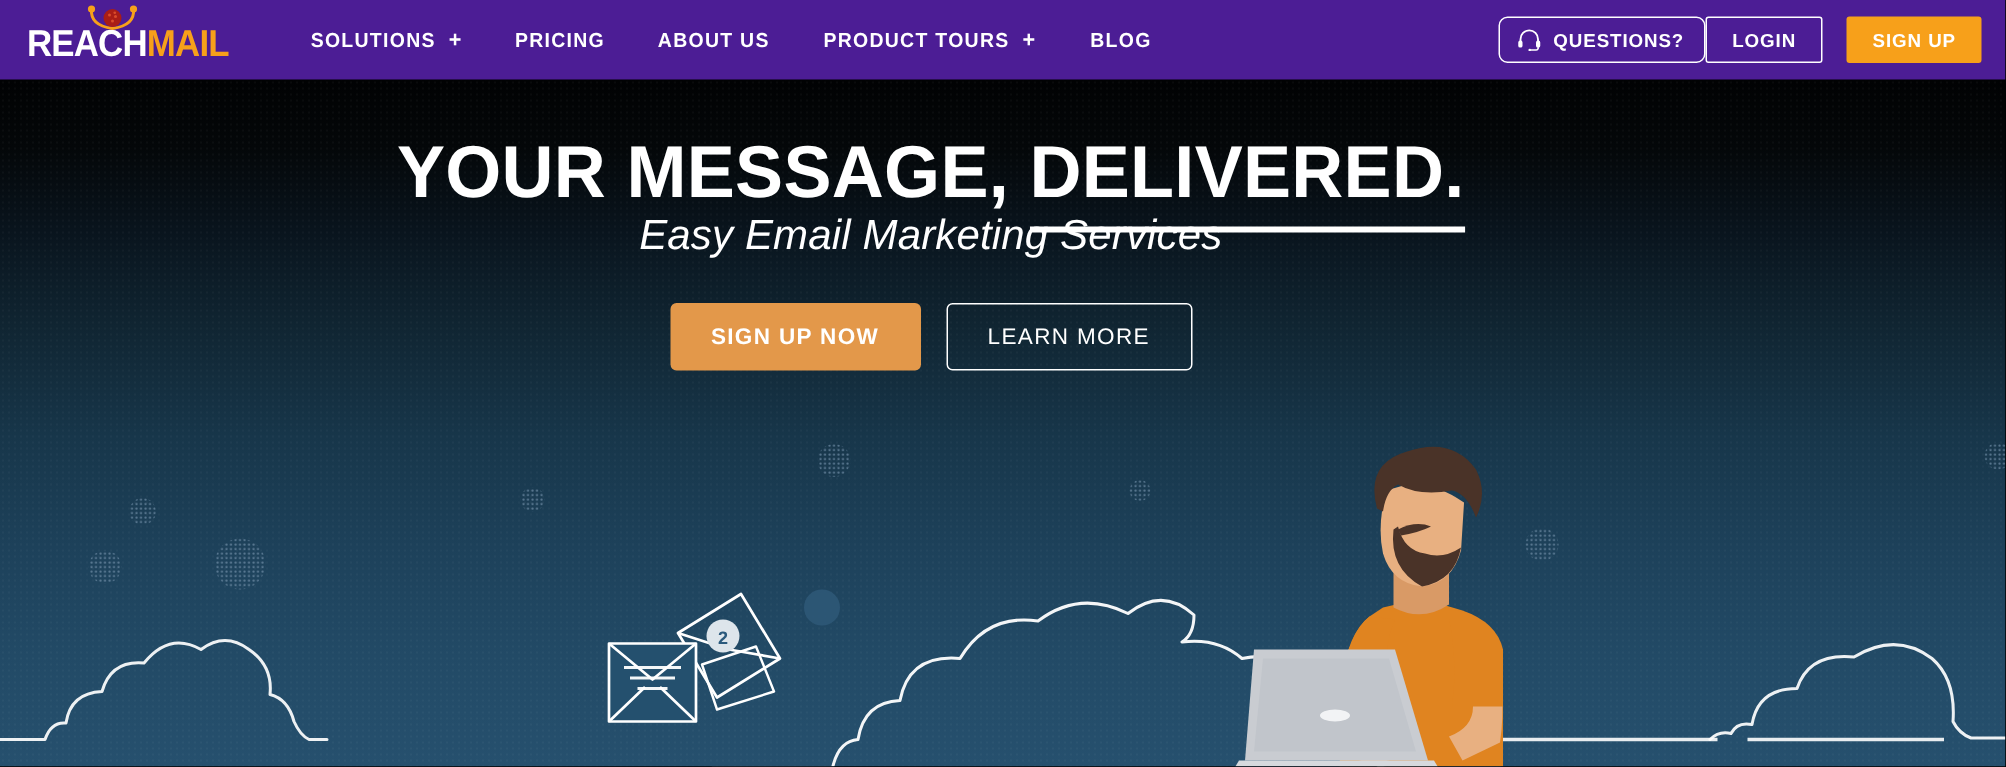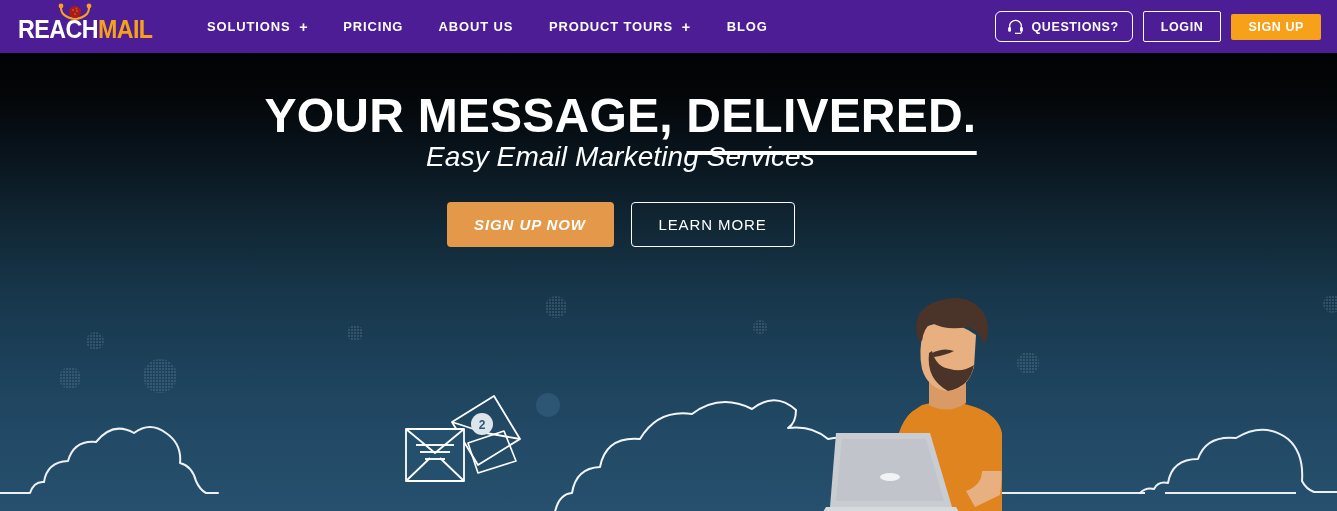--- a/index.html
+++ b/index.html
@@ -72,21 +72,20 @@
     font-weight:bold;
     line-height:1;
     color:#ffffff;
   }
 
   
   .header-actions {
     margin-left:auto;
     display:flex; align-items:center;
     margin-right:16px;
-    gap:10px;
   }
   .btn-questions {
     display:flex; align-items:center; gap:8px;
     border:1px solid #ffffff;
     border-radius:6px;
     height:31px;
     padding:0 13px 0 11px;
     color:#ffffff;
     font-size:12.5px;
     font-weight:bold;
@@ -106,29 +105,30 @@
     font-weight:bold;
     letter-spacing:0.6px;
     background:transparent;
     cursor:pointer;
     white-space:nowrap;
   }
   .btn-signup {
     display:flex; align-items:center; justify-content:center;
     border:none;
     border-radius:2px;
-    height:26px;
+    height:31px;
     padding:4px 17px;
     color:#ffffff;
     font-size:12.5px;
     font-weight:bold;
     letter-spacing:0.6px;
     background:#f7a01a;
     cursor:pointer;
     white-space:nowrap;
+    margin-left:16px;
   }
 
   
   .hero {
     position:absolute;
     top:53px; left:0;
     width:1337px; height:458px;
     background:linear-gradient(to bottom,
         #010203 0%,
         #040709 10%,
@@ -183,21 +183,21 @@
   }
   .btn-hero-primary {
     display:flex; align-items:center; justify-content:center;
     height:45px; min-width:167px;
     padding:0 22px;
     background:#e3984a;
     color:#ffffff;
     border:none; border-radius:4px;
     font-size:15px; font-weight:bold;
     letter-spacing:0.9px;
-    cursor:pointer; white-space:nowrap;font-style:italic;
+    cursor:pointer; white-space:nowrap;
   }
   .btn-hero-secondary {
     display:flex; align-items:center; justify-content:center;
     height:45px; min-width:164px;
     padding:0 22px;
     background:transparent;
     color:#ffffff;
     border:1px solid #ffffff; border-radius:4px;
     font-size:15px; font-weight:normal;
     letter-spacing:0.9px;

